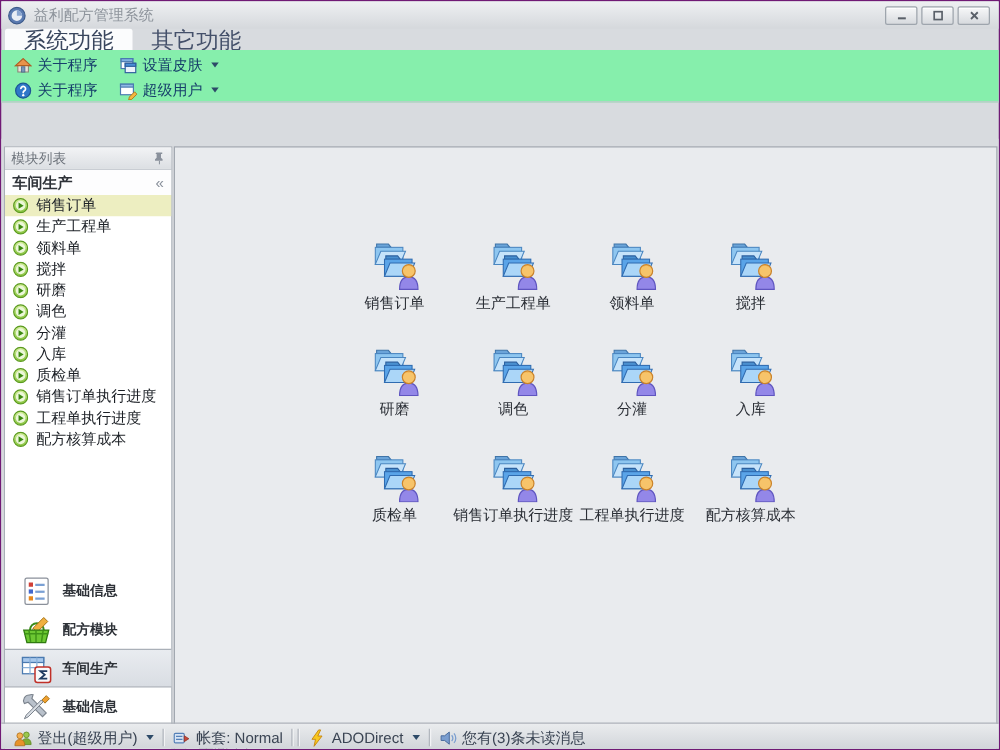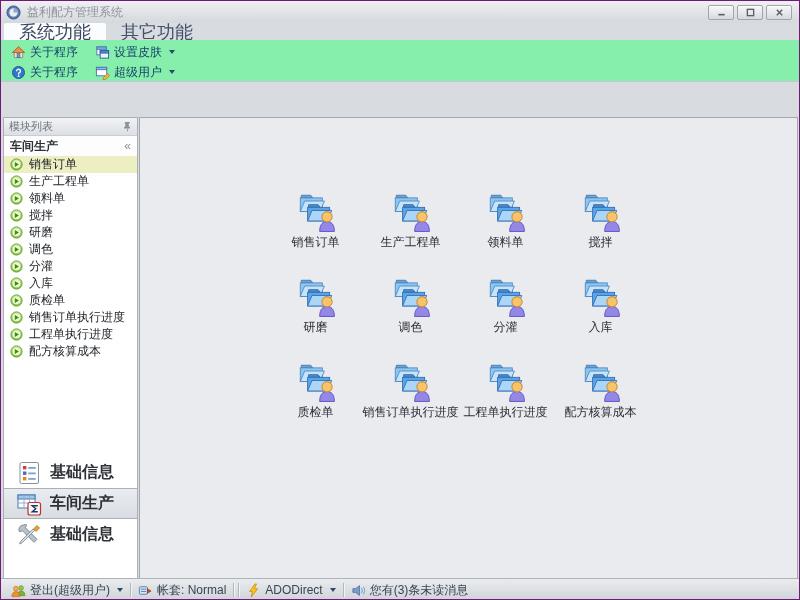--- a/index.html
+++ b/index.html
@@ -37,21 +37,21 @@
   .sidebar{position:absolute;left:2px;top:6px;width:135px;height:488px;background:#fff;border:1px solid #aab0b8;}
   .sb-caption{height:18px;background:linear-gradient(#f2f3f5,#dcdfe3);border-bottom:1px solid #c9cdd3;
     display:flex;align-items:center;padding:0 5px;font-size:11px;color:#6e747c;}
   .sb-caption .pin{margin-left:auto;width:9px;height:11px;}
   .sb-group{height:20px;display:flex;align-items:center;padding:0 6px;font-size:12px;font-weight:bold;color:#2e3238;background:#fdfdfe;}
   .sb-group .collapse{margin-left:auto;color:#8a919c;font-size:12px;font-weight:normal;}
   .nav-item{height:17px;display:flex;align-items:center;padding-left:6px;font-size:12px;color:#1c2026;cursor:default;}
   .nav-item.sel{background:#edeec1;}
   .nav-item svg{width:13px;height:13px;margin-right:6px;flex:0 0 auto;}
   .sb-sections{position:absolute;left:0;top:339px;width:100%;}
-  .section-row{height:31px;display:flex;align-items:center;padding-left:12px;font-size:16px;font-weight:bold;color:#2e3238;}
+  .section-row{height:31px;display:flex;align-items:center;padding-left:12px;font-size:11px;font-weight:bold;color:#2e3238;}
   .section-row svg{width:26px;height:26px;margin-right:8px;flex:0 0 auto;}
   .section-row.sel{background:linear-gradient(#e9ecf0,#d9dde3);border-top:1px solid #aab0b8;border-bottom:1px solid #aab0b8;}
 
   
   .main-panel{position:absolute;left:138px;top:6px;width:659px;height:469px;background:#e9bee;
     background:#e9ebee;border:1px solid #a2a8b0;}
   .shortcut-grid{position:absolute;left:128px;top:72px;display:grid;grid-template-columns:repeat(4,95px);grid-auto-rows:85px;}
   .cell{display:flex;flex-direction:column;align-items:center;cursor:default;}
   .cell svg{width:42px;height:42px;}
   .cell-label{font-size:12px;color:#2b2f36;margin-top:2px;white-space:nowrap;}
@@ -321,20 +321,26 @@
         <span>配方核算成本</span>
       </div>
 
       <div class="sb-sections">
         <div class="section-row">
           <svg>
               <use href="#sym-list"></use>
             </svg>
           <span>基础信息</span>
         </div>
+        <div class="section-row">
+          <svg>
+              <use href="#sym-basket"></use>
+            </svg>
+          <span>配方模块</span>
+        </div>
         <div class="section-row sel">
           <svg>
               <use href="#sym-table-sigma"></use>
             </svg>
           <span>车间生产</span>
         </div>
         <div class="section-row">
           <svg>
               <use href="#sym-tools"></use>
             </svg>

